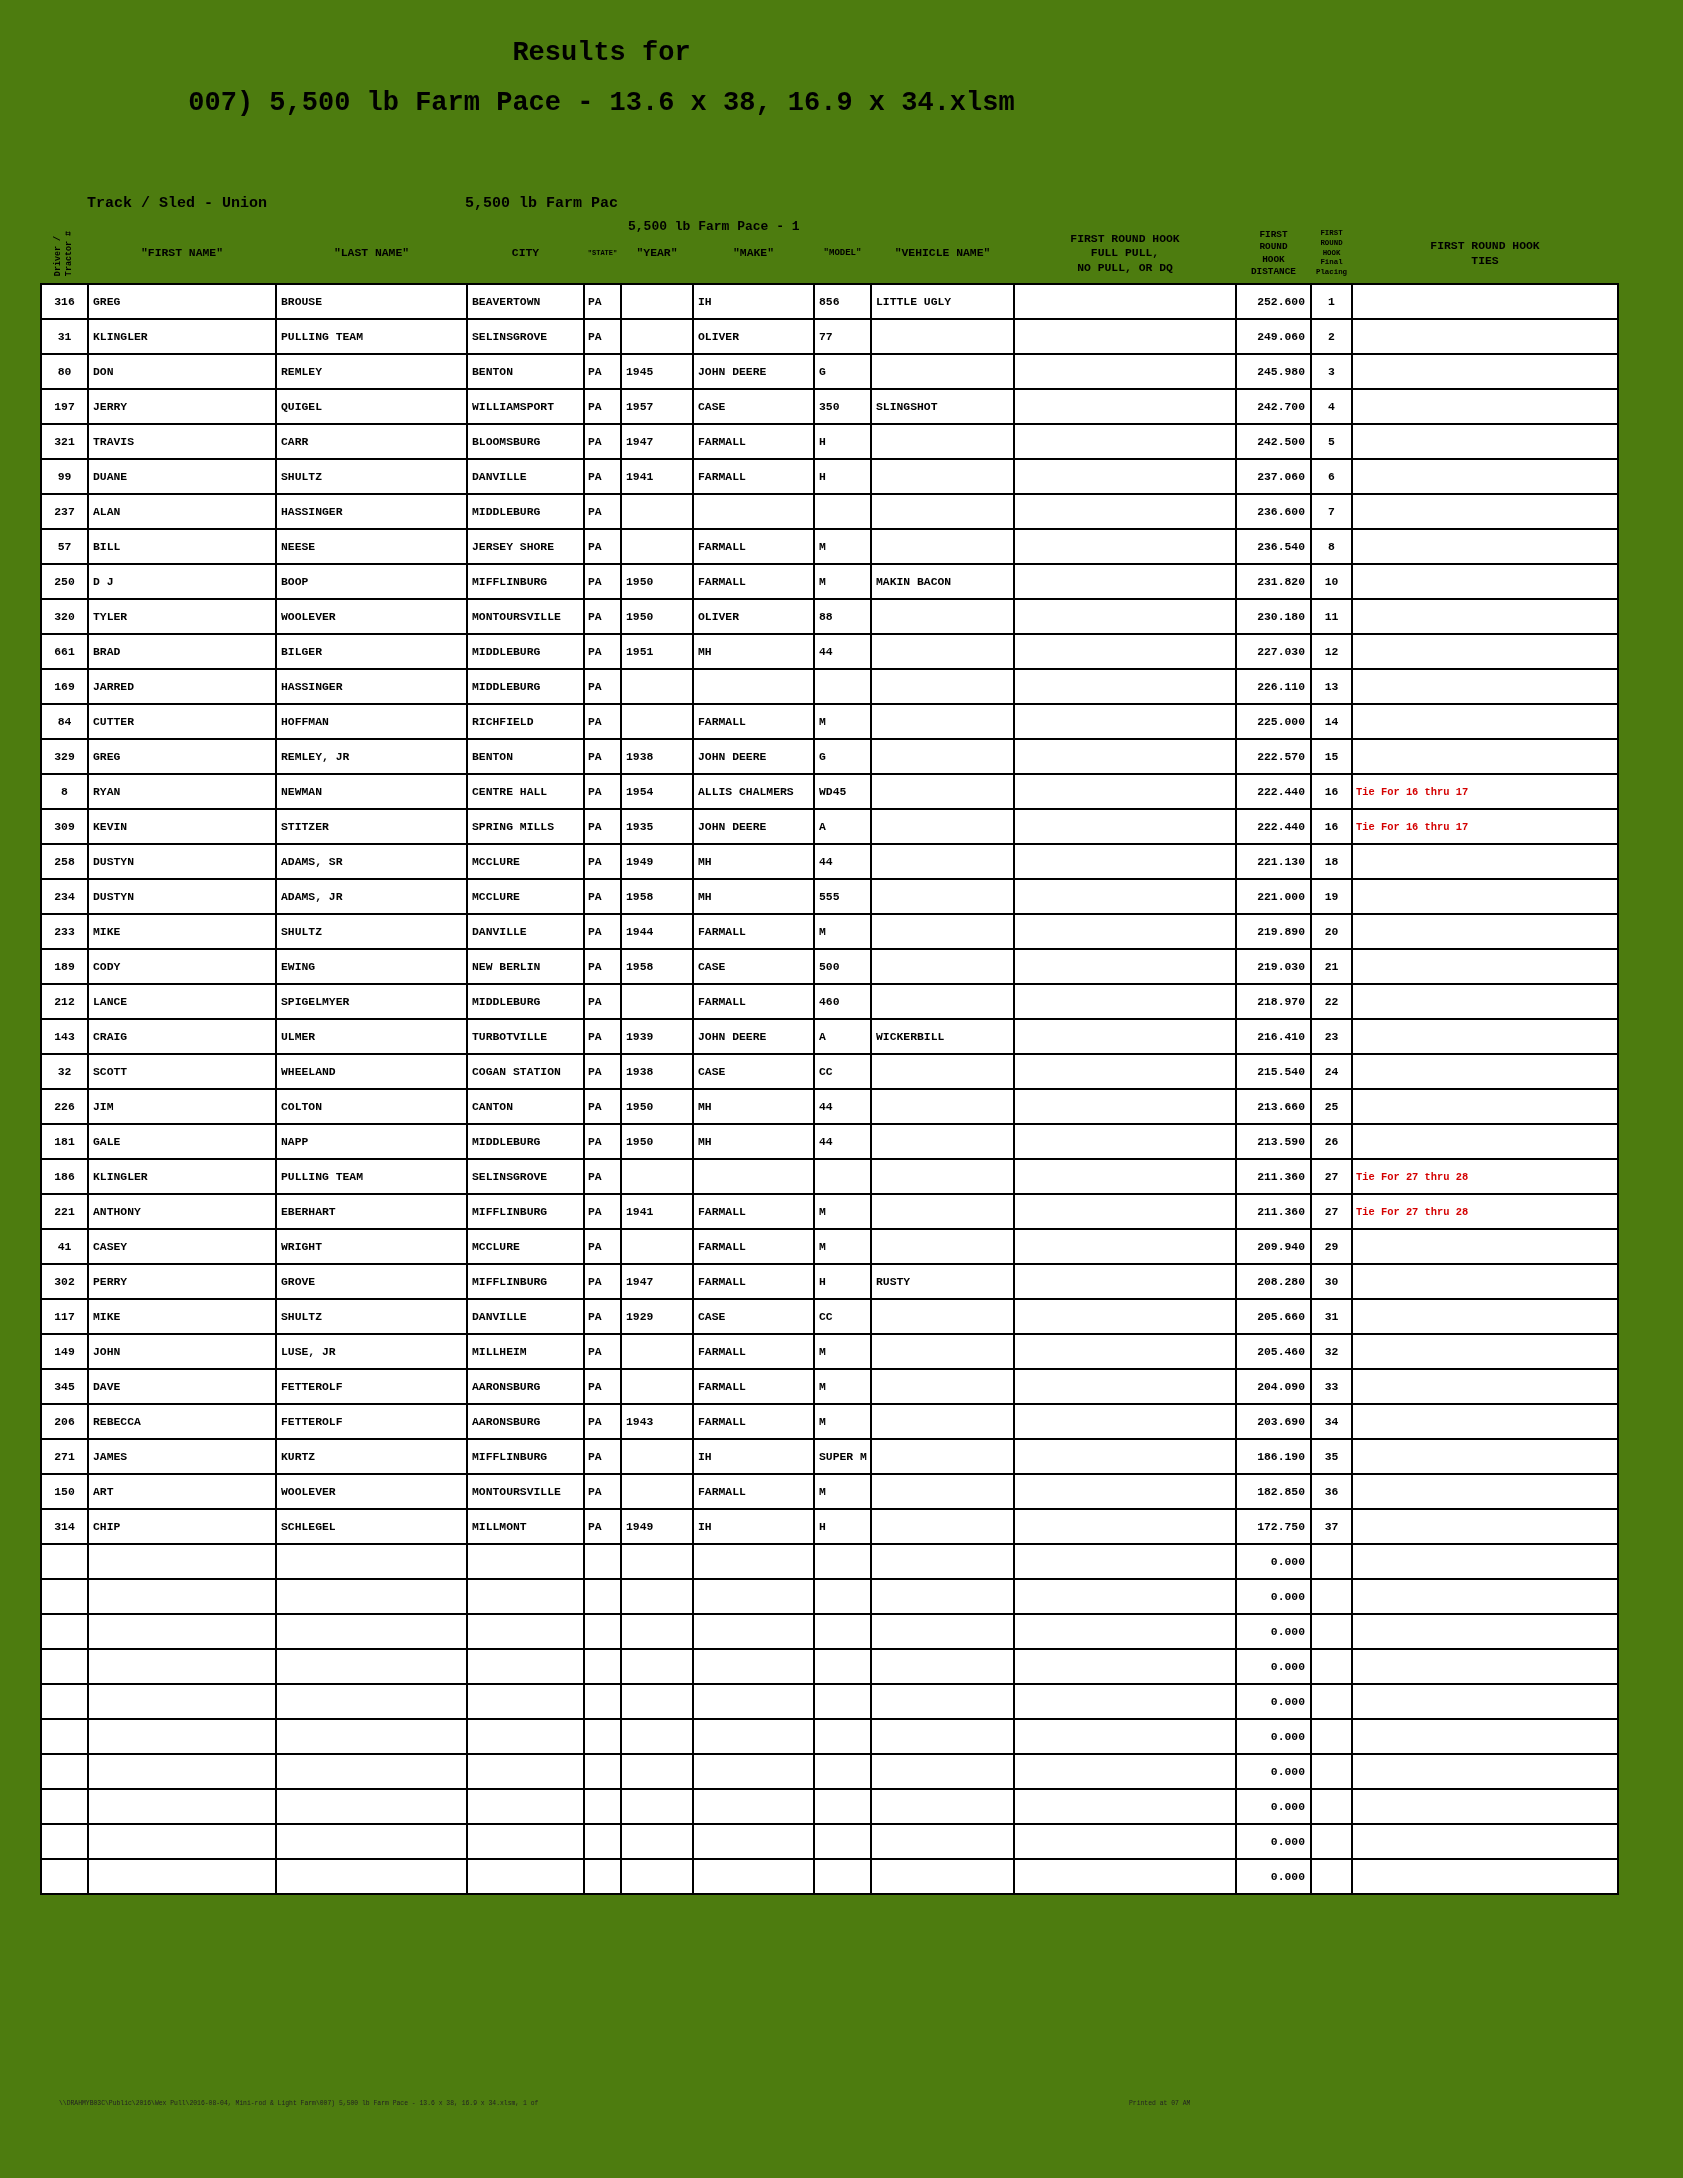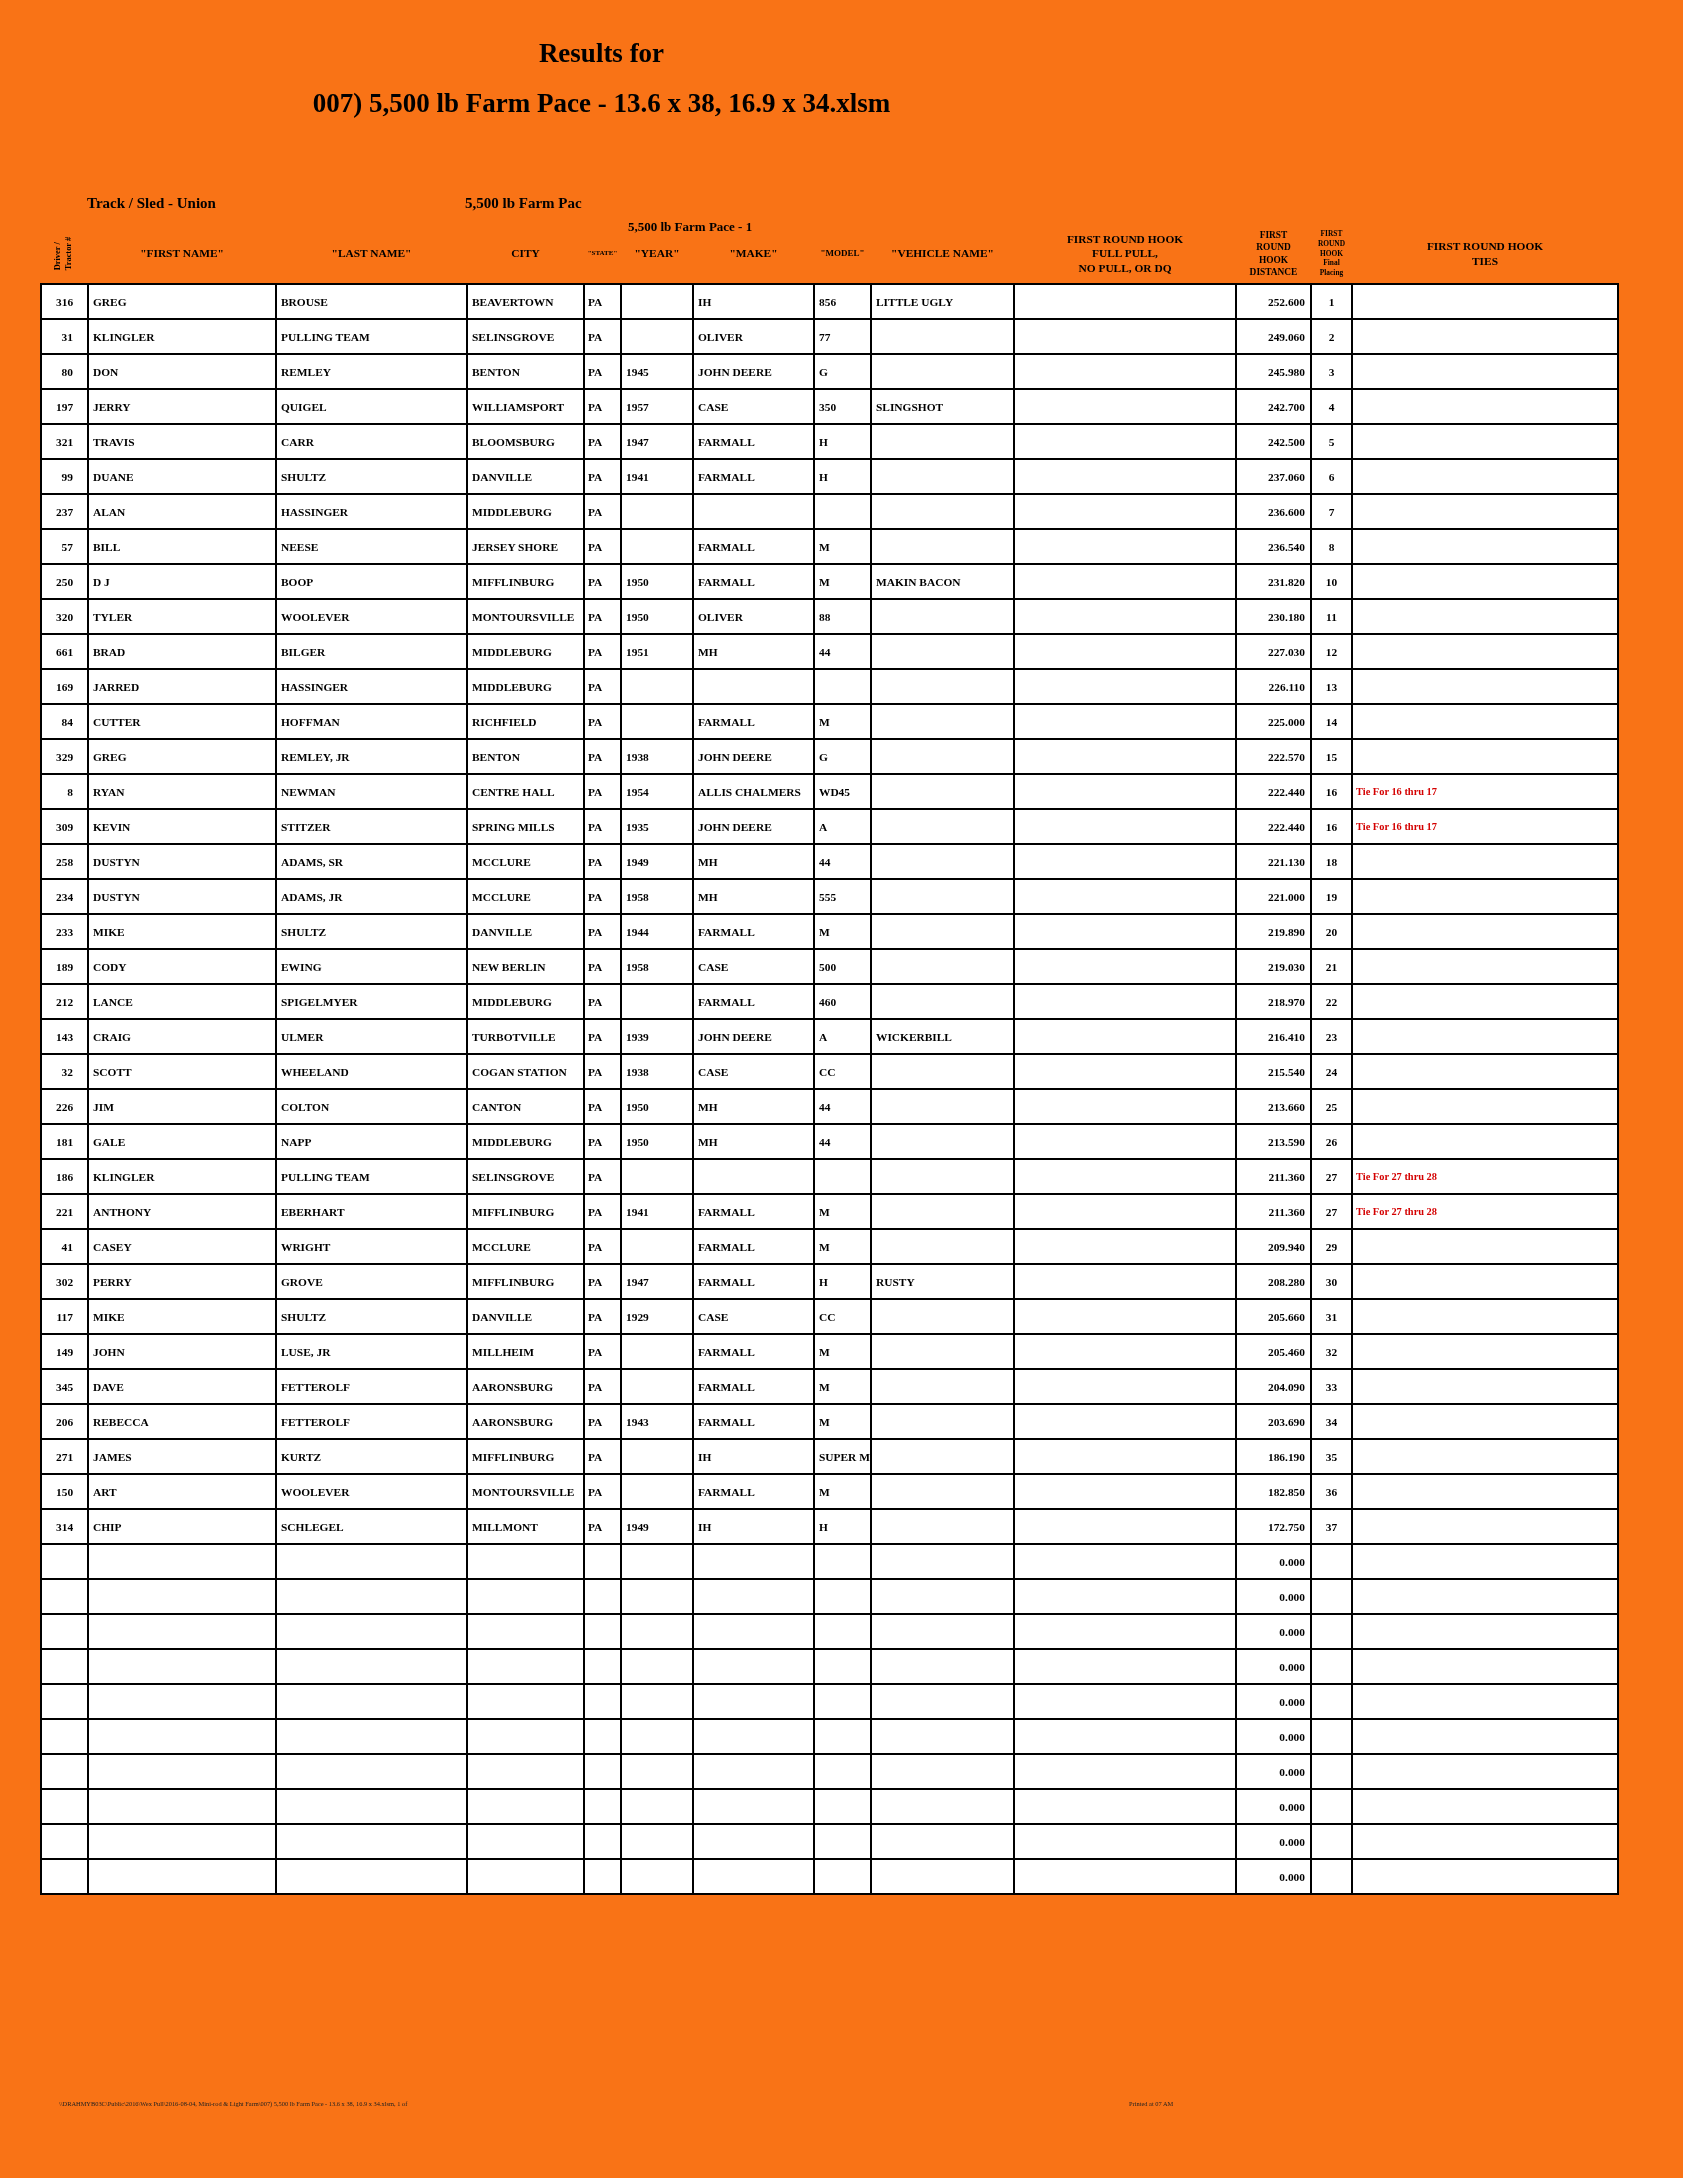--- a/index.html
+++ b/index.html
@@ -1,18 +1,18 @@
 <!DOCTYPE html>
 <html><head>
 <meta charset="utf-8">
 <style>
   html,body{margin:0;padding:0;background:#fff;}
   #page{
-    position:relative;width:1683px;height:2178px;background:#f97316;
-    font-family:Liberation Serif, serif;color:#000;overflow:hidden;
+    position:relative;width:1683px;height:2178px;background:#4d7c0f;
+    font-family:Liberation Mono, monospace;color:#000;overflow:hidden;
   }
   #title-block{position:absolute;top:36px;left:0;width:1203px;text-align:center;}
   #title-line1{font-size:27px;font-weight:bold;line-height:34px;}
   #title-line2{font-size:27px;font-weight:bold;line-height:34px;margin-top:16px;}
   #meta-band{position:absolute;top:195px;left:0;width:1683px;height:22px;}
   #track-sled{position:absolute;left:87px;top:0;font-size:15px;font-weight:bold;}
   #class-short{position:absolute;left:465px;top:0;font-size:15px;font-weight:bold;white-space:nowrap;}
   #class-long{position:absolute;left:628px;top:0;font-size:13px;font-weight:bold;white-space:nowrap;margin-top:24px;}
 
   table#results{
@@ -39,21 +39,21 @@
     position:absolute;left:-7px;top:0;width:59px;height:59px;
     display:flex;align-items:center;justify-content:center;
     transform:rotate(-90deg);transform-origin:center;
     font-size:8.4px;font-weight:bold;white-space:pre-line;line-height:1.3;text-align:left;
   }
   tbody td{
     border:2px solid #000;height:33px;padding:0 4px;
     font-size:11.4px;font-weight:bold;white-space:nowrap;overflow:hidden;
     background:#fff;
   }
-  td.c-num{text-align:right;padding:0 14px;}
+  td.c-num{text-align:center;padding:0 2px;}
   td.c-state{padding:0 3px;}
   td.c-dist{text-align:right;padding-right:5px;}
   td.c-place{text-align:center;padding:0 2px;}
   td.c-ties{color:#d40000;font-size:10.4px;padding-left:3px;margin-left:16px;}
 
   #footer-left{
     position:absolute;left:59px;top:2100px;font-size:6.4px;color:#222;
     white-space:nowrap;font-weight:normal;
   }
   #footer-right{

